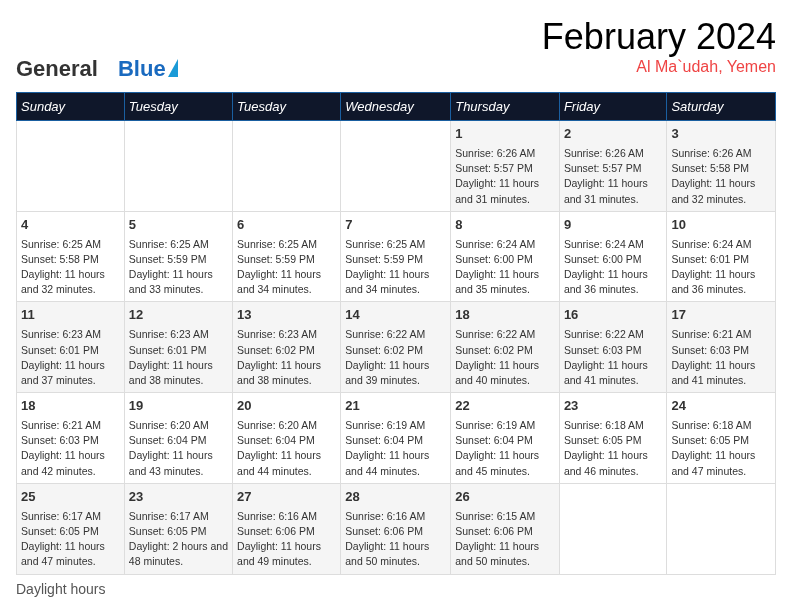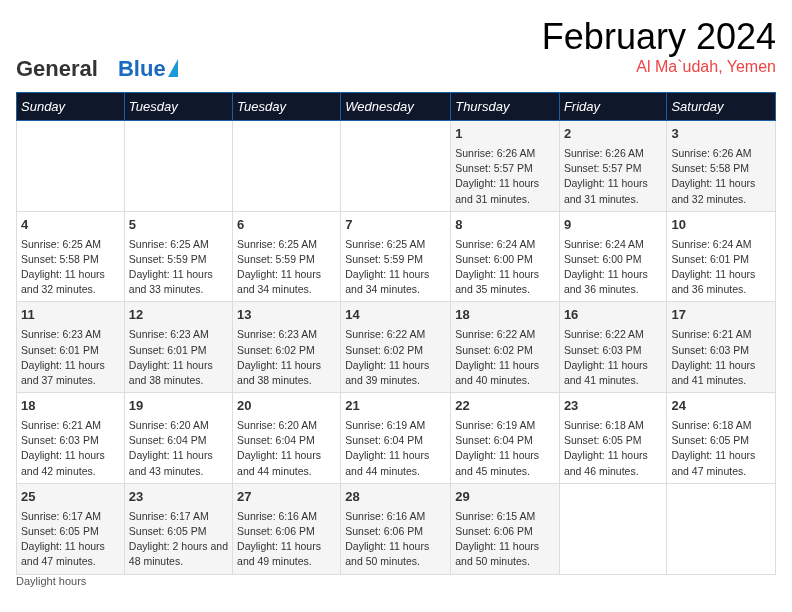--- a/index.html
+++ b/index.html
@@ -94,22 +94,22 @@
     tbody tr:nth-child(odd) td {
       background-color: #f5f5f5;
     }
     tbody tr:nth-child(even) td {
       background-color: #fff;
     }
     .empty-cell {
       background-color: inherit !important;
     }
     .footer {
-      margin-top: 0;
-      font-size: 11px;
+      margin-top: 6px;
+      font-size: 14px;
       color: #555;
     }
   </style>
 </head>
 <body>
 
 <div class="header">
   <div class="logo">
     <div class="logo-text">
       <span class="logo-general">General</span>
@@ -170,21 +170,21 @@
         <td><span class="day-number">21</span><span>Sunrise: 6:19 AM</span><br><span>Sunset: 6:04 PM</span><br><span>Daylight: 11 hours and 44 minutes.</span></td>
         <td><span class="day-number">22</span><span>Sunrise: 6:19 AM</span><br><span>Sunset: 6:04 PM</span><br><span>Daylight: 11 hours and 45 minutes.</span></td>
         <td><span class="day-number">23</span><span>Sunrise: 6:18 AM</span><br><span>Sunset: 6:05 PM</span><br><span>Daylight: 11 hours and 46 minutes.</span></td>
         <td><span class="day-number">24</span><span>Sunrise: 6:18 AM</span><br><span>Sunset: 6:05 PM</span><br><span>Daylight: 11 hours and 47 minutes.</span></td>
       </tr>
       <tr>
         <td><span class="day-number">25</span><span>Sunrise: 6:17 AM</span><br><span>Sunset: 6:05 PM</span><br><span>Daylight: 11 hours and 47 minutes.</span></td>
         <td><span class="day-number">23</span><span>Sunrise: 6:17 AM</span><br><span>Sunset: 6:05 PM</span><br><span>Daylight: 2 hours and 48 minutes.</span></td>
         <td><span class="day-number">27</span><span>Sunrise: 6:16 AM</span><br><span>Sunset: 6:06 PM</span><br><span>Daylight: 11 hours and 49 minutes.</span></td>
         <td><span class="day-number">28</span><span>Sunrise: 6:16 AM</span><br><span>Sunset: 6:06 PM</span><br><span>Daylight: 11 hours and 50 minutes.</span></td>
-        <td><span class="day-number">29</span><span>Sunrise: 6:15 AM</span><br><span>Sunset: 6:06 PM</span><br><span>Daylight: 11 hours and 50 minutes.</span></td>
+        <td><span class="day-number">26</span><span>Sunrise: 6:15 AM</span><br><span>Sunset: 6:06 PM</span><br><span>Daylight: 11 hours and 50 minutes.</span></td>
         <td class="empty-cell"></td>
         <td class="empty-cell"></td>
       </tr>
     </tbody>
 </table>
 
 <div class="footer">
   <span>Daylight hours</span>
 </div>
 

